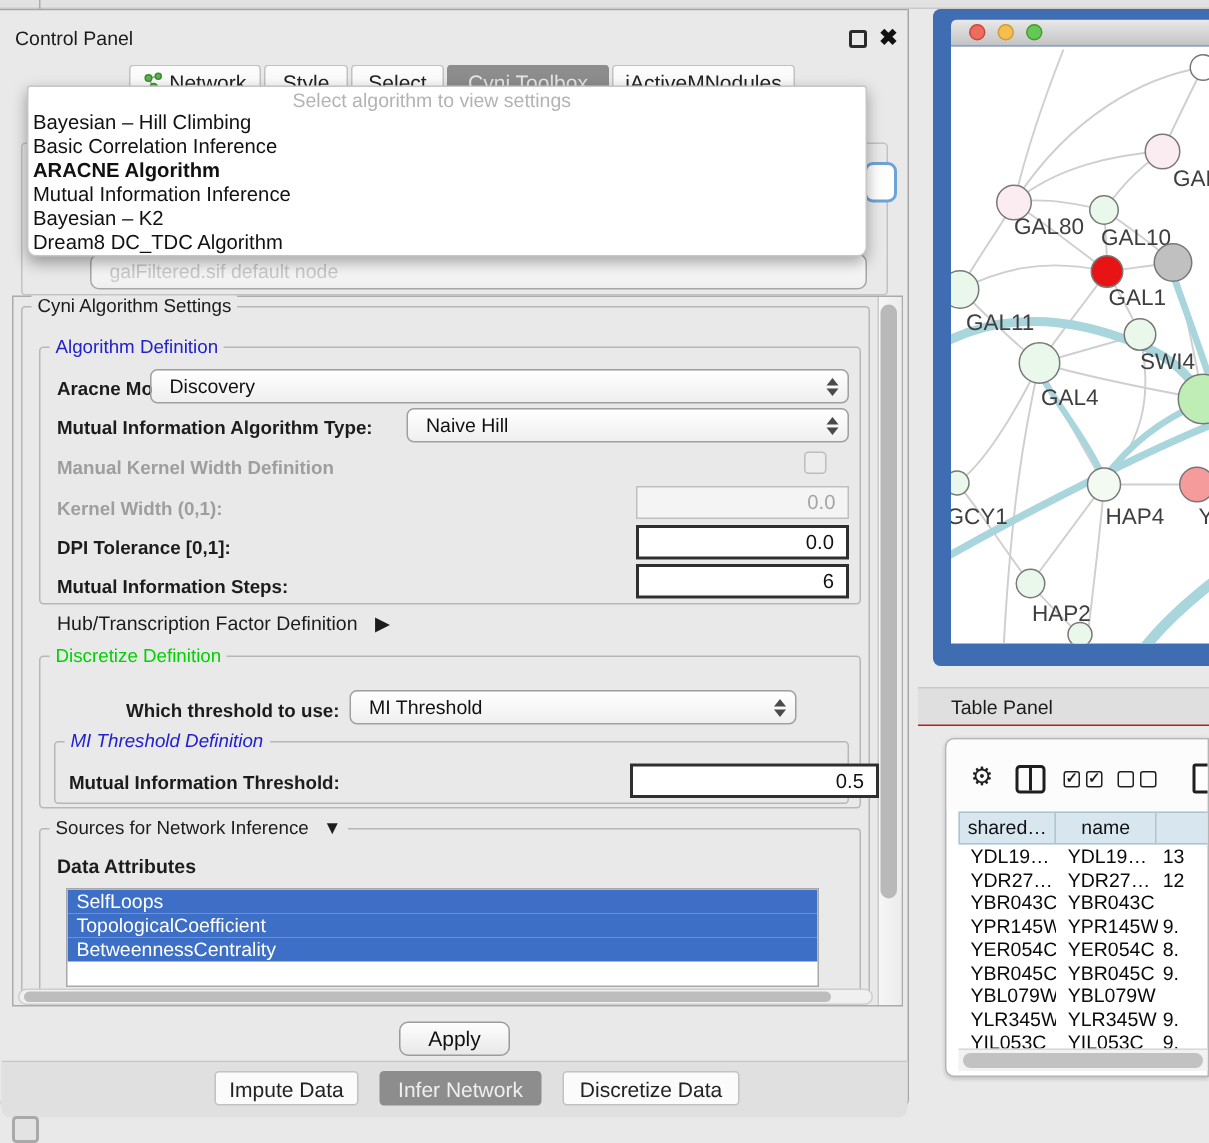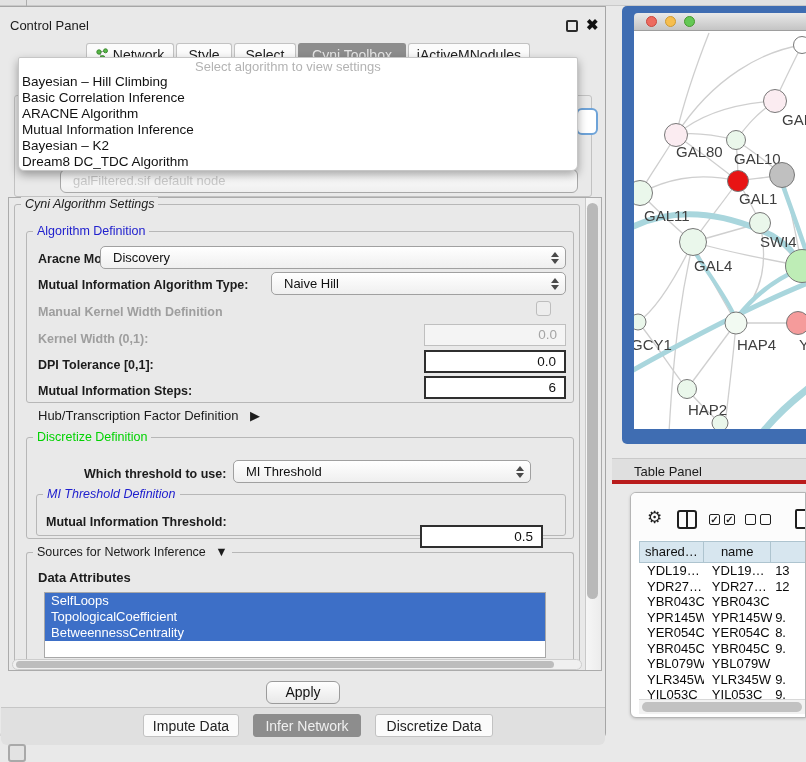--- a/index.html
+++ b/index.html
@@ -25,21 +25,21 @@
 
   
   .hidden-groupbox { left:14px; top:88px; width:578px; height:102px; border:1px solid #C2C2C2; border-radius:3px; background:#E9E9E9; }
   .focus-combo-sliver { left:576px; top:101px; width:22px; height:27px; border:2px solid #6EA3D8; border-radius:6px; background:#FFF; }
   .net-select-combo { left:60px; top:162px; width:518px; height:24px; background:linear-gradient(#FFFFFF,#EFEFEF); border:1px solid #A8A8A8; border-radius:6px; font-size:13px; color:#C9C9C9; line-height:22px; padding-left:12px; overflow:hidden; }
 
   
   .algo-popup { left:18px; top:57px; width:560px; height:114px; background:#FFFFFF; border:1px solid #C6C6C6; border-radius:2px 2px 6px 6px; box-shadow:0 4px 10px rgba(0,0,0,0.35); z-index:30; padding-top:2px; }
   .algo-placeholder { padding-left:176px; font-size:13px; color:#B3B3B3; height:14px; line-height:13px; }
   .algo-opt { font-size:13.5px; color:#111; line-height:16px; padding-left:3px; white-space:nowrap; }
-  .algo-opt.bold { font-weight:normal; }
+  .algo-opt.bold { font-weight:bold; }
 
   
   .settings-vp { left:8px; top:190px; width:594px; height:474px; border:1px solid #ABABAB; background:#E9E9E9; }
   .vscroll-track { left:585px; top:191px; width:16px; height:472px; background:linear-gradient(90deg,#F6F6F6,#ECECEC); border-left:1px solid #C9C9C9; }
   .vscroll-thumb { left:587px; top:196px; width:11px; height:396px; background:#B9B9B9; border-radius:6px; }
 
   .groupbox { border:1px solid #B7B7B7; border-radius:3px; background:transparent; }
   .gb-title { position:absolute; top:-8px; left:6px; background:#E9E9E9; padding:0 4px; font-size:12.5px; white-space:nowrap; }
   .gb-black { color:#1C1C1C; }
   .gb-blue  { color:#2121CE; }
@@ -81,21 +81,21 @@
   .net-titlebar { left:634px; top:13px; width:172px; height:18px; background:linear-gradient(#E9E9E9,#C4C4C4); border-radius:4px 0 0 0; border-bottom:1px solid #9E9E9E; }
   .light { width:11px; height:11px; border-radius:50%; position:absolute; top:3px; }
   .light.red { left:12px; background:#ED6B5F; border:1px solid #C8473E; }
   .light.yellow { left:31px; background:#F6BE4F; border:1px solid #CE9A32; }
   .light.green { left:50px; background:#64C855; border:1px solid #47992F; }
   .net-canvas { left:634px; top:31px; width:172px; height:398px; background:#FFFFFF; overflow:hidden; }
   .net-node { position:absolute; border-radius:50%; border:1.5px solid #787878; transform:translate(-50%,-50%); }
   .net-label { position:absolute; font-size:15px; color:#3F3F3F; white-space:nowrap; }
 
   
-  .tp-bar { left:612px; top:458px; width:194px; height:26px; background:#DFDFDF; border-top:1px solid #C9C9C9; border-bottom:4px solid #b91c1c; }
+  .tp-bar { left:612px; top:458px; width:194px; height:26px; background:#DFDFDF; border-top:1px solid #C9C9C9; border-bottom:1px solid #b91c1c; }
   .tp-title { left:22px; top:5px; font-size:13px; color:#1B1B1B; position:absolute; }
   .tbl-window { left:630px; top:492px; width:176px; height:226px; background:#FFFFFF; border:1px solid #B5B5B5; border-radius:6px 0 0 6px; box-shadow:0 1px 3px rgba(0,0,0,0.18); overflow:hidden; }
   .tbl-toolbar { position:absolute; left:0; top:0; width:100%; height:47px; background:#FCFCFC; }
   .gear-icon { position:absolute; left:16px; top:19px; font-size:17px; color:#1F1F1F; line-height:12px; }
   .cols-icon { position:absolute; left:46px; top:17px; width:20px; height:19px; border:2px solid #1F1F1F; border-radius:3px; }
   .cols-icon::after { content:""; position:absolute; left:7px; top:0; width:2px; height:15px; background:#1F1F1F; }
   .cb { position:absolute; width:11px; height:11px; border:1.5px solid #1F1F1F; border-radius:2px; font-size:10px; line-height:10px; text-align:center; color:#1F1F1F; font-weight:bold; }
   .page-icon { position:absolute; left:164px; top:16px; width:14px; height:20px; border:2px solid #1F1F1F; border-radius:2px; background:#FFF; }
   .tbl-header { position:absolute; left:8px; top:48px; width:168px; height:22px; display:flex; background:#D7E6EF; border:1px solid #AEC4CF; }
   .th { border-right:1px solid #AEC4CF; font-size:13px; color:#111; text-align:center; line-height:20px; overflow:hidden; white-space:nowrap; }
@@ -153,21 +153,21 @@
     </div>
 
   <div class="abs hidden-groupbox"></div>
   <div class="abs focus-combo-sliver"></div>
   <div class="abs net-select-combo">galFiltered.sif default node</div>
 
   <div class="abs settings-vp"></div>
   <div class="abs vscroll-track"></div>
   <div class="abs vscroll-thumb"></div>
 
-  <div class="abs groupbox" style="left:14px; top:197px; width:566px; height:461px;font-style:italic;">
+  <div class="abs groupbox" style="left:14px; top:197px; width:566px; height:461px;">
     <span class="gb-title gb-black">Cyni Algorithm Settings</span>
   </div>
 
   <div class="abs groupbox" style="left:26px; top:224px; width:548px; height:172px;">
     <span class="gb-title gb-blue">Algorithm Definition</span>
   </div>
 
   <div class="abs lbl" style="left:38px; top:245px;">Aracne Mode:</div>
   <div class="abs combo" style="left:100px; top:239px; width:466px; height:23px;">
     <span class="val">Discovery</span>
@@ -213,21 +213,21 @@
     <span class="spin">
         <i class="up"></i>
         <i class="dn"></i>
       </span>
   </div>
 
   <div class="abs groupbox" style="left:36px; top:487px; width:530px; height:42px;font-style:italic;">
     <span class="gb-title gb-blue">MI Threshold Definition</span>
   </div>
   <div class="abs lbl" style="left:46px; top:508px;">Mutual Information Threshold:</div>
-  <div class="abs numinput active" style="left:420px; top:502px; width:123px; height:23px;margin-top:16px;">0.5</div>
+  <div class="abs numinput active" style="left:420px; top:502px; width:166px; height:23px;">0.5</div>
 
   <div class="abs groupbox" style="left:26px; top:545px; width:548px; height:113px; border-bottom:none;">
     <span class="gb-title gb-black">
       <span>Sources for Network Inference</span>
       <span style="margin-left:6px;">▼</span>
     </span>
   </div>
   <div class="abs lbl" style="left:38px; top:563px; font-size:13px;">Data Attributes</div>
 
   <div class="abs attr-list" style="left:44px; top:585px; width:502px; height:66px;">

